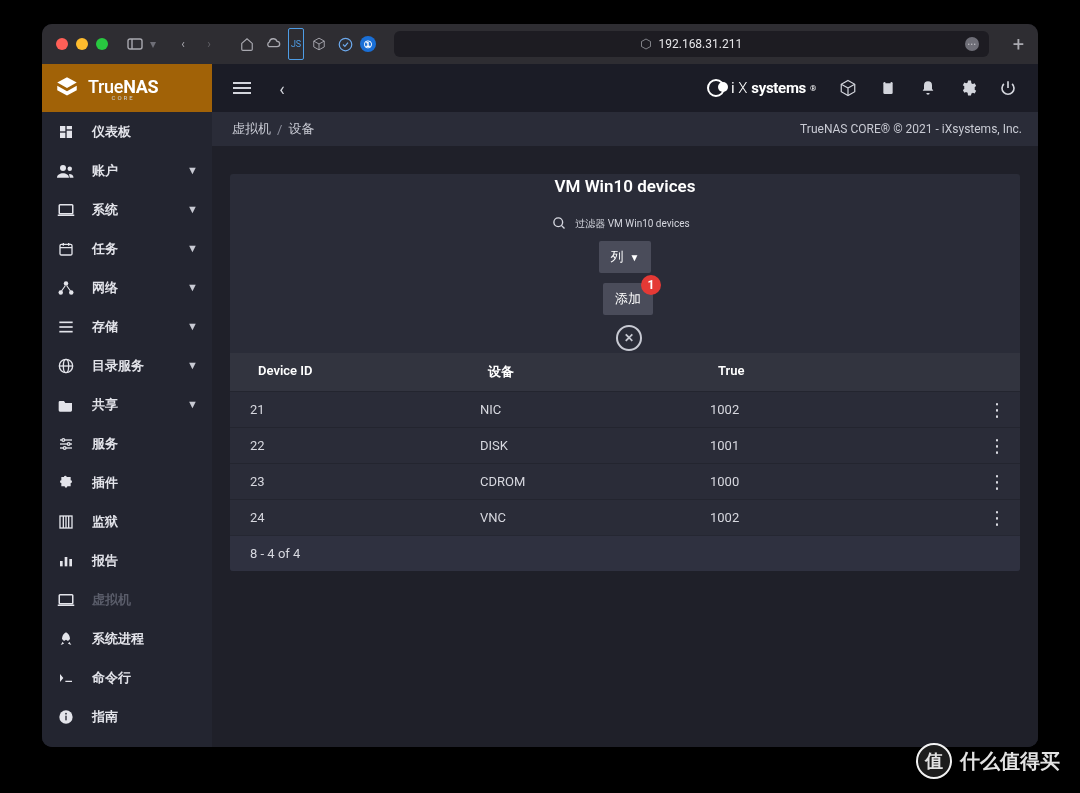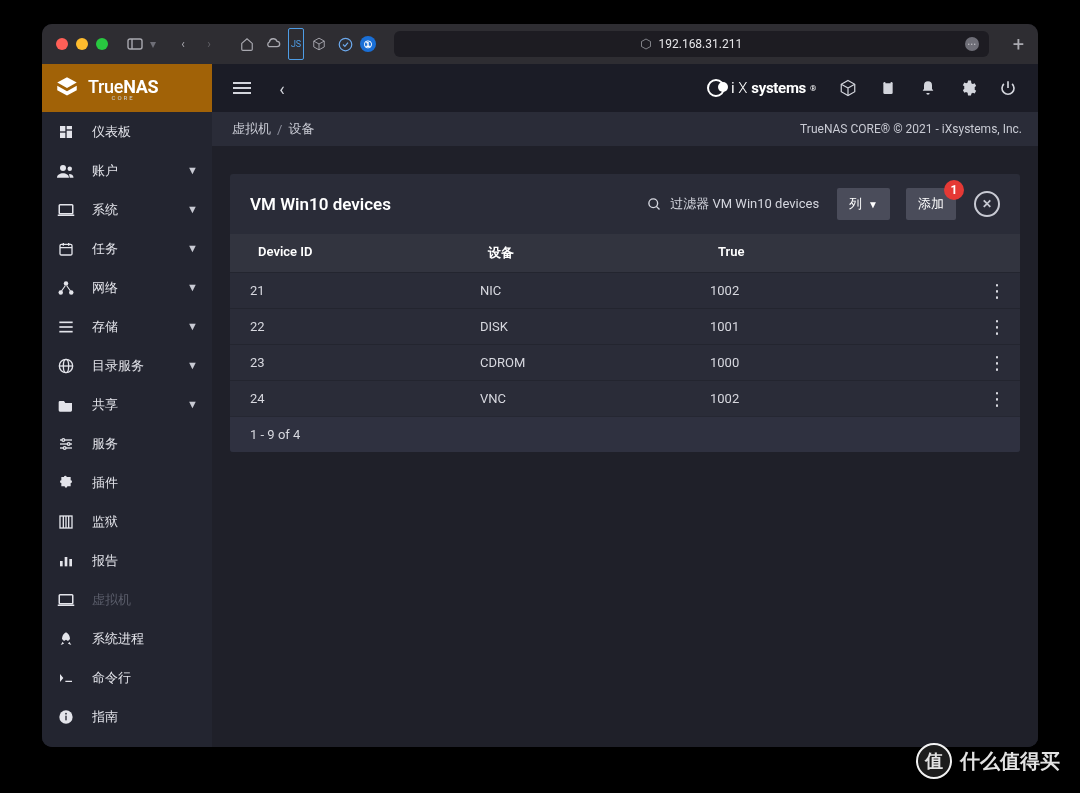--- a/index.html
+++ b/index.html
@@ -18,43 +18,43 @@
   .plus { color:#a9a9b0; font-size:20px; margin-left:6px; }
 
   
   .app { flex:1; display:flex; background:#1f2029; color:#e2e3e8; }
   .sidebar { width:170px; background:#232530; display:flex; flex-direction:column; }
   .logowrap { height:48px; background:#a16207; display:flex; align-items:center; padding:0 12px; gap:8px; color:#fff; }
   .logowrap .brand { font-size:18px; font-weight:500; letter-spacing:-0.3px; }
   .logowrap .brand .tn-b { font-weight:700; }
   .logowrap .core { font-size:6px; letter-spacing:2px; margin-top:-3px; display:block; color:#cbd2dc; text-align:center; }
   .nav { flex:1; overflow:hidden; }
-  .nav-item { display:flex; align-items:center; height:39px; padding:0 14px; color:#e3e4ea; font-size:13px; cursor:pointer; position:relative; }
+  .nav-item { display:flex; align-items:center; height:39px; padding:0 14px; color:#e3e4ea; font-size:13px; cursor:pointer; position:relative;font-weight:bold; }
   .nav-item.dim { color:#5a5d6a; }
   .nav-item .ic { width:20px; height:20px; display:flex; align-items:center; justify-content:center; margin-right:16px; font-size:14px; }
   .nav-item .chev { margin-left:auto; font-size:11px; color:#c8cad3; }
 
   .main { flex:1; background:#1f2029; display:flex; flex-direction:column; }
   .topbar { height:48px; background:#1b1c26; display:flex; align-items:center; padding:0 12px; gap:4px; }
   .topbar .tb-icon { width:36px; height:36px; display:flex; align-items:center; justify-content:center; color:#d3d5dc; cursor:pointer; font-size:18px; }
   .topbar .spacer { flex:1; }
   .ixsys { display:flex; align-items:center; gap:4px; color:#fff; font-size:15px; letter-spacing:-0.3px; margin-right:10px; }
   .ixsys .cir { width:18px; height:18px; border-radius:50%; border:2px solid #fff; position:relative; margin-right:2px; }
   .ixsys .cir::after { content:""; position:absolute; width:10px; height:10px; background:#fff; border-radius:50%; top:1px; right:-5px; }
 
   .breadcrumb-bar { height:34px; background:#2a2c38; display:flex; align-items:center; padding:0 16px 0 20px; font-size:13px; color:#c9cbd4; }
   .breadcrumb-bar .sep { margin:0 6px; color:#8a8d9a; }
   .breadcrumb-bar .cpy { margin-left:auto; font-size:12px; color:#c9cbd4; }
 
   .content { padding:28px 18px 18px 18px; }
   .card { background:#2a2c38; border-radius:3px; overflow:hidden; }
-  .card-header { display:flex; align-items:center; padding:14px 20px; gap:10px; }
+  .card-header { display:flex; align-items:center; padding:2px 20px; gap:10px;flex-direction:column; }
   .card-title { font-size:17px; font-weight:600; color:#fff; }
   .hflex { flex:1; }
-  .search { display:flex; align-items:center; gap:8px; color:#d5d7df; font-size:13px; margin-right:8px; }
+  .search { display:flex; align-items:center; gap:8px; color:#d5d7df; font-size:10px; margin-right:8px; }
   .btn { background:#4a4c5a; color:#fff; font-size:13px; padding:7px 12px; border-radius:2px; display:flex; align-items:center; gap:6px; cursor:pointer; position:relative; }
   .btn.small-gap { margin-left:6px; }
   .badge { position:absolute; top:-8px; right:-8px; background:#e53935; color:#fff; width:20px; height:20px; border-radius:50%; font-size:12px; font-weight:700; display:flex; align-items:center; justify-content:center; }
   .close-circle { width:26px; height:26px; border:2px solid #c8cad3; border-radius:50%; display:flex; align-items:center; justify-content:center; color:#c8cad3; font-weight:700; font-size:12px; margin-left:8px; cursor:pointer; }
 
   .thead { display:flex; background:#32343f; font-size:13px; font-weight:600; color:#fff; padding:10px 28px; }
   .thead .col1, .trow .col1 { width:230px; }
   .thead .col2, .trow .col2 { width:230px; }
   .thead .col3, .trow .col3 { flex:1; }
   .trow { display:flex; align-items:center; padding:10px 20px; font-size:13px; color:#d7d8df; border-top:1px solid #23252f; position:relative; }
@@ -407,21 +407,21 @@
                 <div class="col3">1000</div>
                 <div class="more">⋮</div>
               </div>
               <div class="trow">
                 <div class="col1">24</div>
                 <div class="col2">VNC</div>
                 <div class="col3">1002</div>
                 <div class="more">⋮</div>
               </div>
             </div>
-          <div class="tfoot">1 - 9 of 4</div>
+          <div class="tfoot">8 - 4 of 4</div>
         </div>
       </div>
     </div>
   </div>
 </div>
 
 <div class="watermark">
   <div class="wc">值</div>
   <span>什么值得买</span>
 </div>

